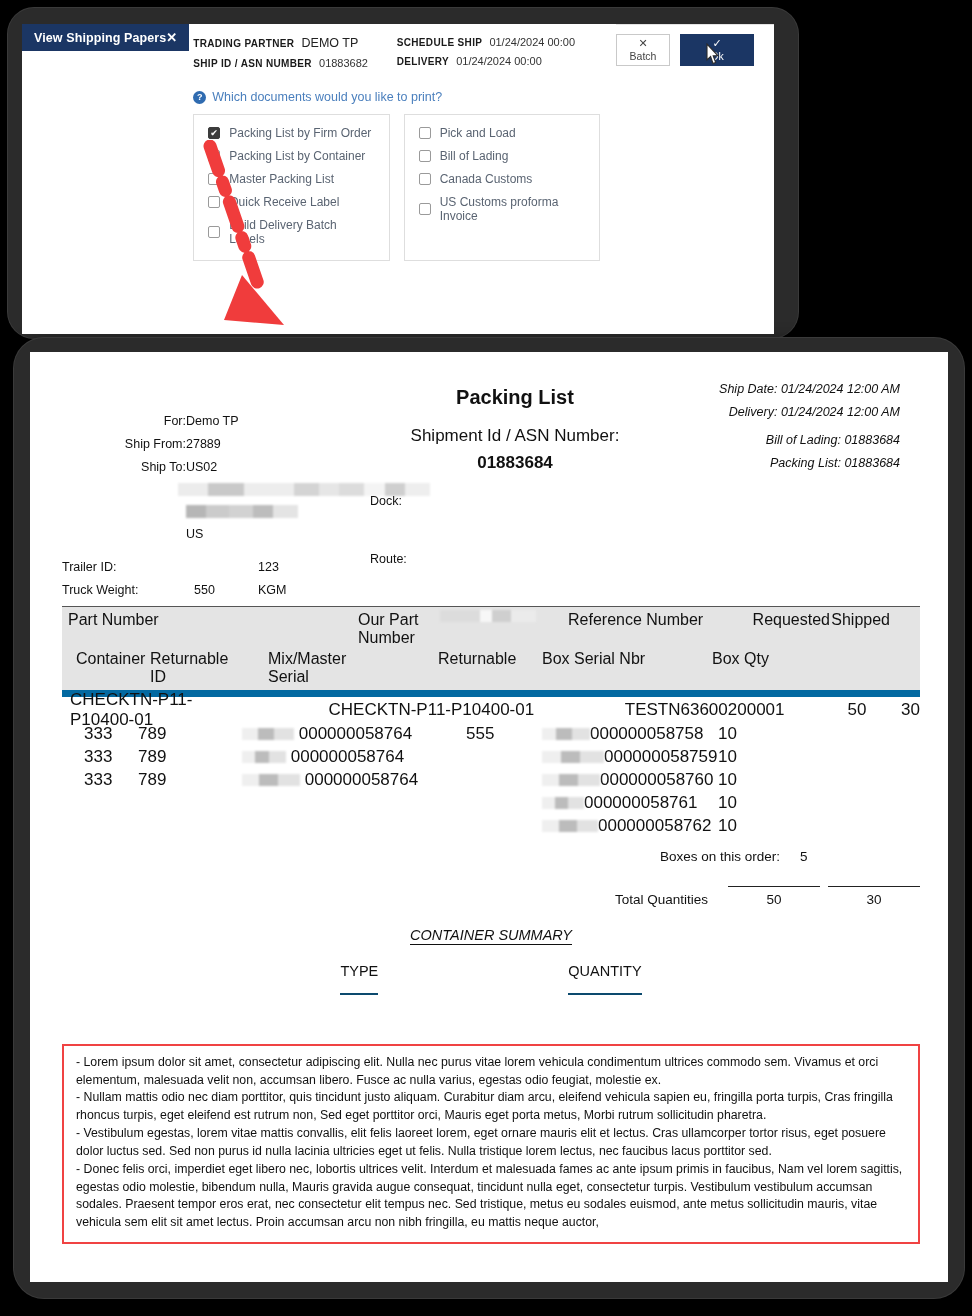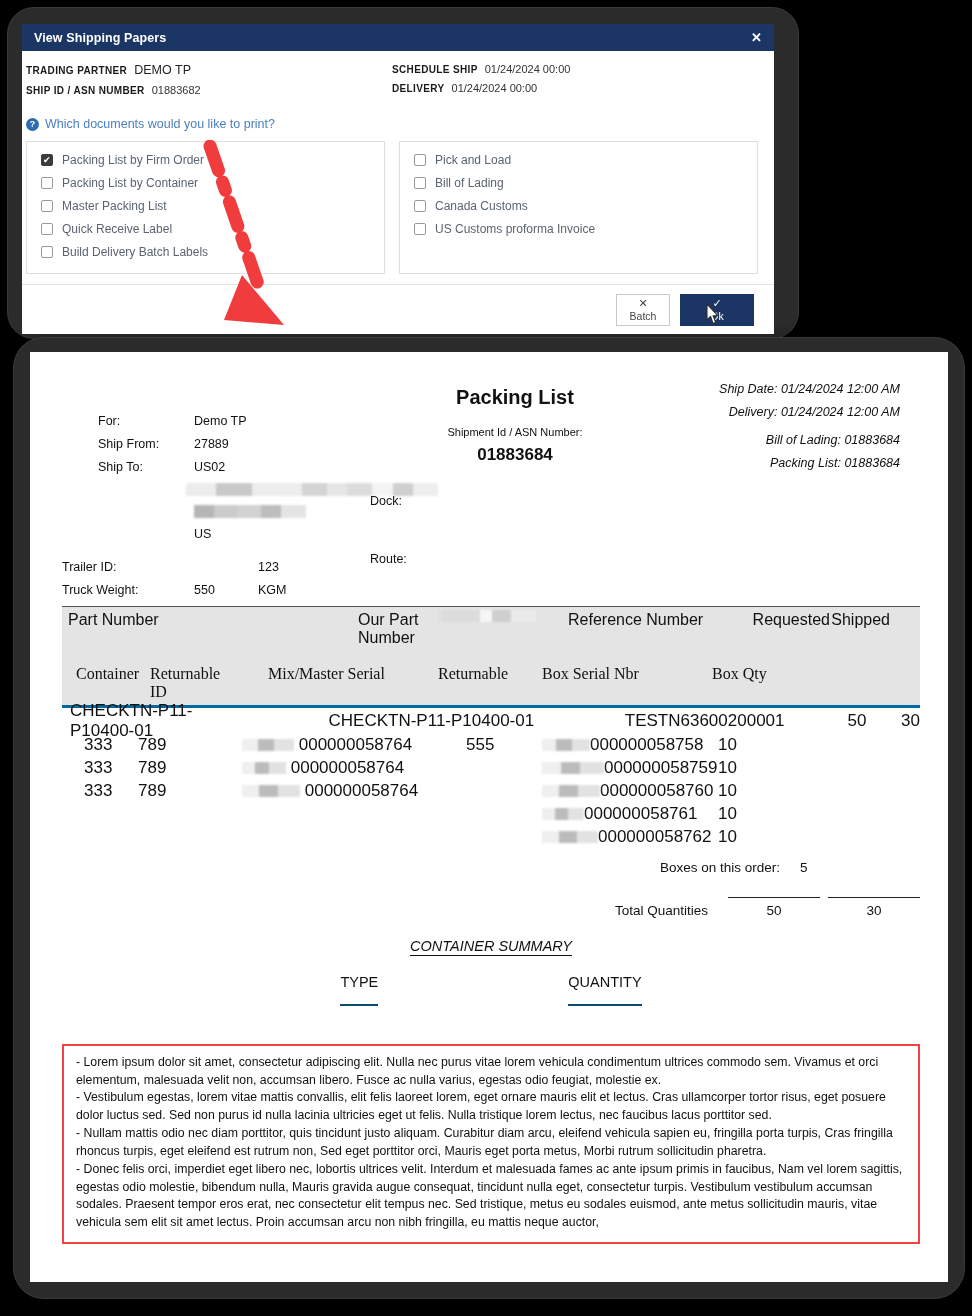--- a/index.html
+++ b/index.html
@@ -21,21 +21,21 @@
     box-shadow: 0 0 0 1px #3a3a3a, 0 6px 18px rgba(0,0,0,.9);
   }
   #frame-dialog { left: 8px;  top: 8px;   width: 790px;  height: 330px; border-radius: 26px; }
   #frame-doc    { left: 14px; top: 338px; width: 950px;  height: 960px; border-radius: 30px; }
 
   
   #dialog {
     position: absolute; left: 22px; top: 24px;
     width: 752px; height: 310px;
     background: #ffffff;
-    display: flex; flex-direction: column;
+    display: flex; 
   }
   #dialog-titlebar {
     height: 27px; background: #1b3664; color: #fff;
     display: flex; align-items: center; justify-content: space-between;
     padding: 0 12px 0 12px;
   }
   #dialog-title { font-size: 12.5px; font-weight: bold; letter-spacing: .1px; }
   #dialog-close { font-size: 13px; font-weight: bold; cursor: pointer; line-height: 1; }
 
   #dialog-body { flex: 1; padding: 12px 16px 0 4px; position: relative; }
@@ -107,26 +107,26 @@
     position: absolute; left: 30px; top: 352px;
     width: 918px; height: 930px; background: #ffffff;
     font-family: "Liberation Sans", sans-serif;
     color: #111;
   }
   #doc-inner { padding: 16px 28px 0 32px; position: relative; height: 100%; }
 
   #doc-title { text-align: center; font-size: 20px; font-weight: bold; margin: 4px 0 4px 0; }
 
   .doc-head { position: relative; height: 138px; font-size: 12.5px; }
-  .hd-left { position: absolute; left: 36px; top: 46px; width: 340px; }
+  .hd-left { position: absolute; left: 28px; top: 46px; width: 340px; text-align: right; }
   .hd-left .r { display: flex; margin-bottom: 9px; }
   .hd-left .k { width: 96px; }
   .hd-left .v { }
   .hd-mid { position: absolute; left: 308px; top: 14px; width: 290px; text-align: center; }
-  .hd-mid .sub { font-size: 11px; margin-top: 17px; }
+  .hd-mid .sub { font-size: 17px; margin-top: 17px; }
   .hd-mid .asn { font-size: 17px; font-weight: bold; margin-top: 7px; }
   .hd-mid2 { position: absolute; left: 308px; top: 82px; width: 200px; }
   .hd-mid2 .r { display:flex; margin-bottom: 9px; margin-top: 44px; }
   .hd-mid2 .k { width: 70px; }
   .hd-right { position: absolute; right: 20px; top: 14px; text-align: right; font-size: 12.5px; }
   .hd-right .r { margin-bottom: 9px; white-space: nowrap; font-style: italic; }
 
   .blur-bar { display:inline-block; height: 13px; vertical-align: middle;
     background: linear-gradient(90deg,#ececec 0%,#ececec 12%,#c9c9c9 12%,#c9c9c9 26%,#ededed 26%,#ededed 46%,#d4d4d4 46%,#d4d4d4 56%,#e6e6e6 56%,#e6e6e6 64%,#dcdcdc 64%,#dcdcdc 74%,#f4f4f4 74%,#f4f4f4 82%,#cfcfcf 82%,#cfcfcf 90%,#eee 90%);
     filter: blur(1.2px); }
@@ -137,23 +137,23 @@
     background: linear-gradient(90deg,#dcdcdc 0%,#dcdcdc 42%,#f7f7f7 42%,#f7f7f7 54%,#cfcfcf 54%,#cfcfcf 74%,#ebebeb 74%);
     filter: blur(1px); vertical-align: middle; }
   .blur-cell { display:inline-block; height: 12px; vertical-align: middle;
     background: linear-gradient(90deg,#efefef 0%,#efefef 30%,#bcbcbc 30%,#bcbcbc 62%,#e2e2e2 62%);
     filter: blur(1px); }
 
   .tr2 { font-size: 12.5px; }
   .tr2 .r { display:flex; margin-bottom: 9px; }
   .tr2 .k { width: 132px; }
   .tr2 .v1 { width: 64px; }
-  .hdr-wrap { border-top:1px solid #555; border-bottom:3px solid #0369a1; background:#e4e4e4; padding: 4px 6px 4px 6px; }
+  .hdr-wrap { border-top:1px solid #555; border-bottom:7px solid #0369a1; background:#e4e4e4; padding: 4px 6px 4px 6px; }
   .hdr-line { display:flex; }
-  .hdr-line + .hdr-line { margin-top: 18px; font-family: Liberation Serif, serif; }
+  .hdr-line + .hdr-line { margin-top: 3px; }
   .hdr-line span { display:block; }
   .body-rows { font-size: 17px; margin-left: 8px; }
   .brow { display:flex; align-items:center; height: 23px; }
   .brow.first { height: 25px; }
   .c1 { width: 200px; }
   .c2 { width: 90px;  }
   .c3 { width: 120px; }
   .c4 { width: 90px; }
   .c5 { width: 170px; }
   .c6 { width: 92px; text-align: right; }
@@ -471,21 +471,21 @@
       </div>
 
       <div class="cs-cols">
         <span>TYPE</span>
         <span>QUANTITY</span>
       </div>
 
       <div id="comments-box">
         <div id="comments-list">
             <p class="cmt-p">- Lorem ipsum dolor sit amet, consectetur adipiscing elit. Nulla nec purus vitae lorem vehicula condimentum ultrices commodo sem. Vivamus et orci elementum, malesuada velit non, accumsan libero. Fusce ac nulla varius, egestas odio feugiat, molestie ex.</p>
+            <p class="cmt-p">- Nullam mattis odio nec diam porttitor, quis tincidunt justo aliquam. Curabitur diam arcu, eleifend vehicula sapien eu, fringilla porta turpis, Cras fringilla rhoncus turpis, eget eleifend est rutrum non, Sed eget porttitor orci, Mauris eget porta metus, Morbi rutrum sollicitudin pharetra.</p>
             <p class="cmt-p">- Vestibulum egestas, lorem vitae mattis convallis, elit felis laoreet lorem, eget ornare mauris elit et lectus. Cras ullamcorper tortor risus, eget posuere dolor luctus sed. Sed non purus id nulla lacinia ultricies eget ut felis. Nulla tristique lorem lectus, nec faucibus lacus porttitor sed.</p>
-            <p class="cmt-p">- Nullam mattis odio nec diam porttitor, quis tincidunt justo aliquam. Curabitur diam arcu, eleifend vehicula sapien eu, fringilla porta turpis, Cras fringilla rhoncus turpis, eget eleifend est rutrum non, Sed eget porttitor orci, Mauris eget porta metus, Morbi rutrum sollicitudin pharetra.</p>
             <p class="cmt-p">- Donec felis orci, imperdiet eget libero nec, lobortis ultrices velit. Interdum et malesuada fames ac ante ipsum primis in faucibus, Nam vel lorem sagittis, egestas odio molestie, bibendum nulla, Mauris gravida augue consequat, tincidunt nulla eget, consectetur turpis. Vestibulum vestibulum accumsan sodales. Praesent tempor eros erat, nec consectetur elit tempus nec. Sed tristique, metus eu sodales euismod, ante metus sollicitudin mauris, vitae vehicula sem elit sit amet lectus. Proin accumsan arcu non nibh fringilla, eu mattis neque auctor,</p>
           </div>
       </div>
 
     </div>
   </div>
 </div>
 
 </body></html>

